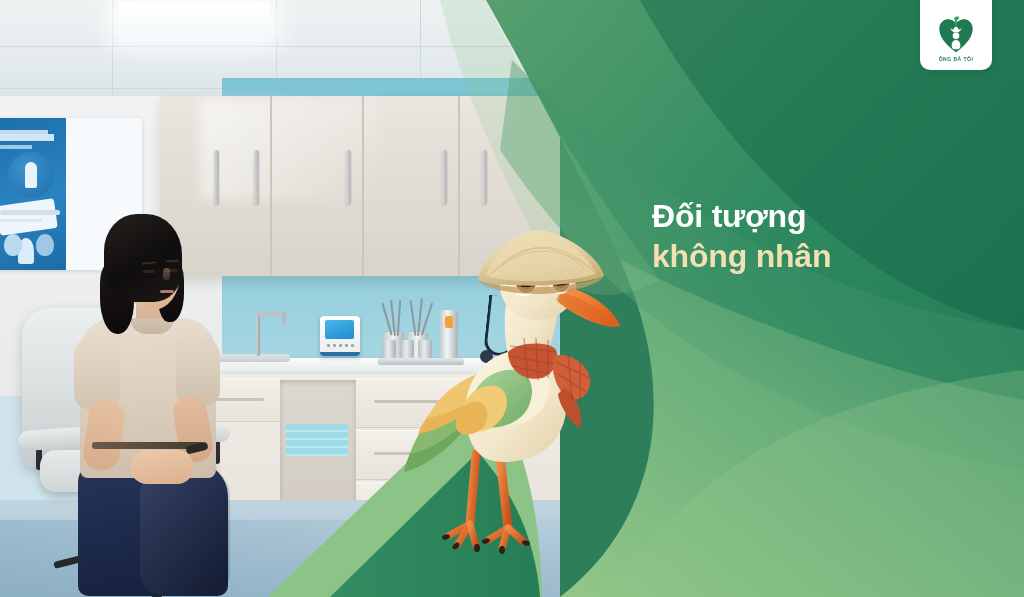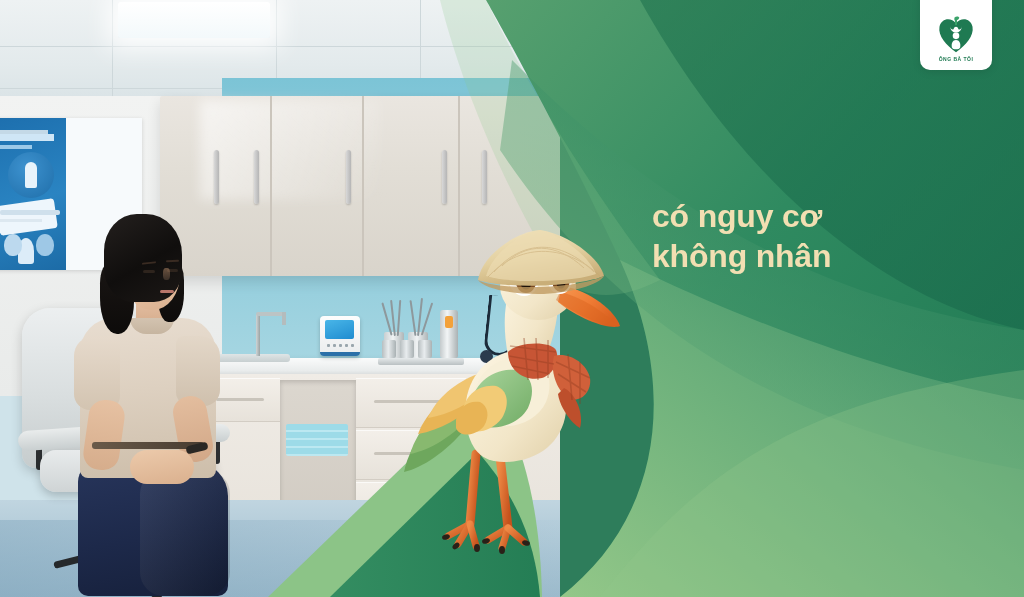--- a/index.html
+++ b/index.html
@@ -677,21 +677,21 @@
       <g stroke="#c6a873" stroke-width="1" opacity="0.5" fill="none">
         <path d="M 90,44 C 118,12 156,10 190,44"></path>
         <path d="M 84,49 C 114,16 160,14 196,48"></path>
         <path d="M 98,38 C 122,14 152,14 180,40"></path>
       </g>
       <path d="M 74,52 C 92,62 170,62 200,48 C 196,56 166,66 134,66 C 104,66 80,60 74,52 Z" fill="#c09b62" opacity="0.8"></path>
     </g>
   </svg>
 
   <div class="headline">
-    <span class="hl-line hl-cream">có nguy cơ</span>
+    <span class="hl-line hl-white">Đối tượng</span>
     <span class="hl-line hl-cream">không nhân</span>
   </div>
 
   <div class="logo-badge">
     <svg class="logo-mark" viewBox="0 0 48 46">
       <path d="M24 9 C18 1 6 3 4 13 C2 24 12 35 24 44 C36 35 46 24 44 13 C42 3 30 1 24 9 Z" fill="#1f7a52"></path>
       <path d="M22 2 C24 0 27 0 28 2 C27 5 24 6 22 5 Z" fill="#3aa36a"></path>
       <path d="M24 4 L24 10" stroke="#3aa36a" stroke-width="2.4" stroke-linecap="round"></path>
       <path d="M17 12 C17 17 20 20 24 20 C28 20 31 17 31 12 C31 15 29 17 27 16
                C26 12 22 12 21 16 C19 17 17 15 17 12 Z" fill="#ffffff"></path>

